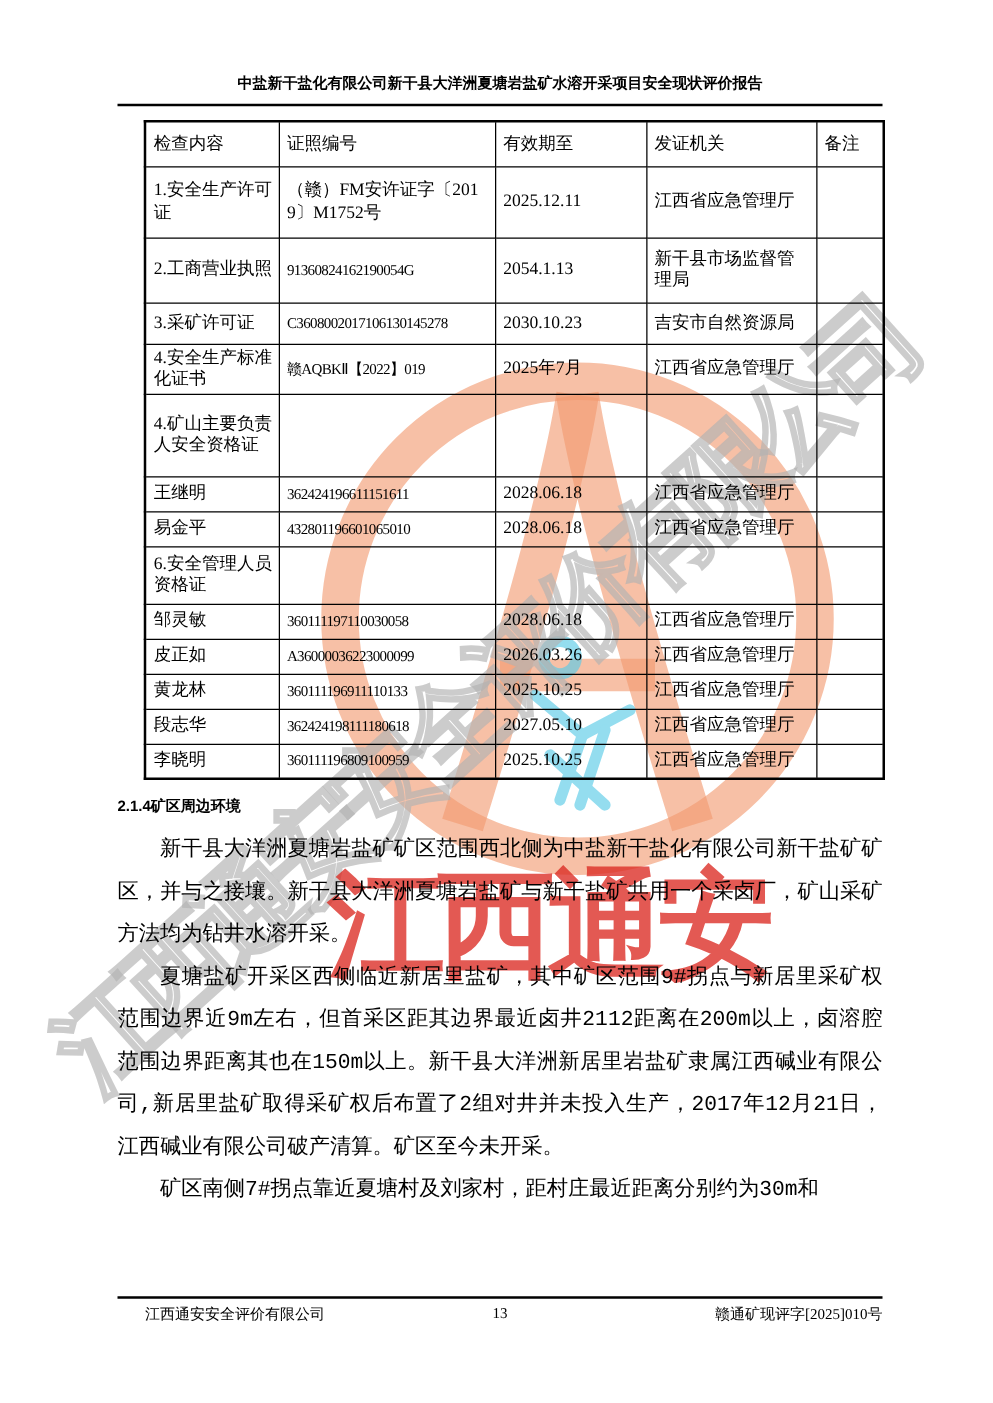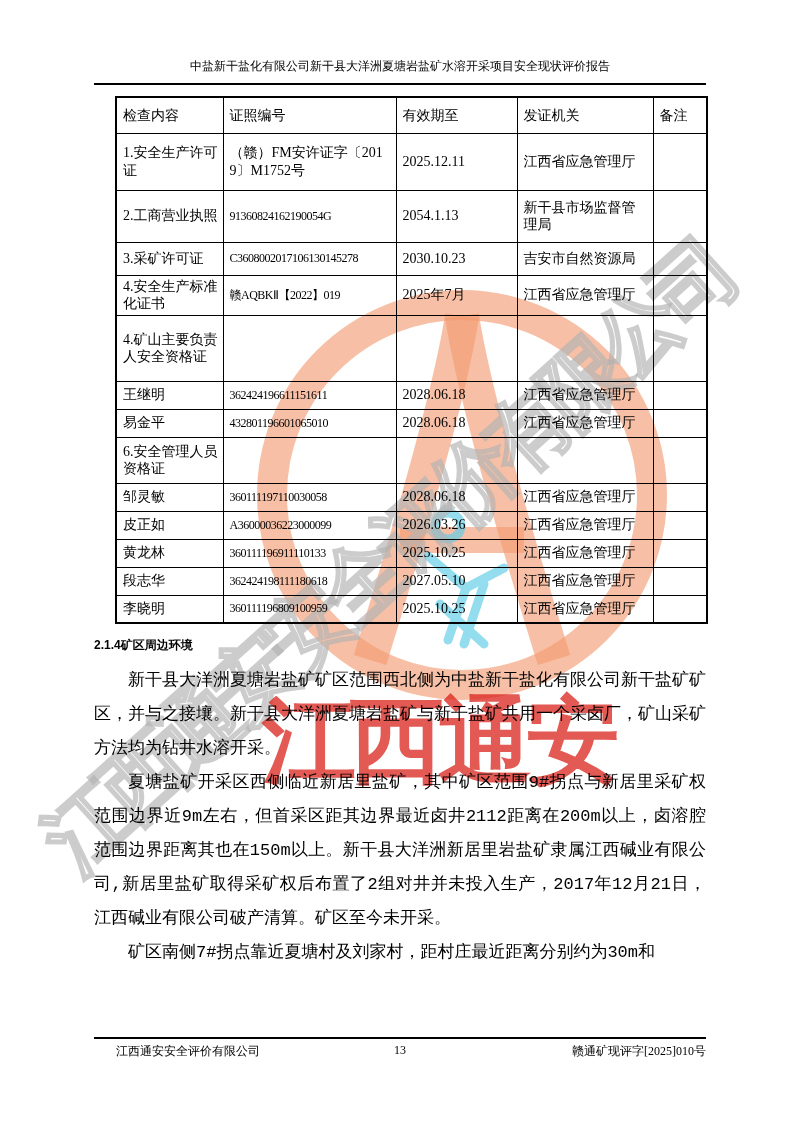--- a/index.html
+++ b/index.html
@@ -23,20 +23,21 @@
     position:absolute;left:262px;top:690px;white-space:nowrap;
     font-family:Liberation Serif, serif;font-weight:bold;
     font-size:94px;letter-spacing:-6px;line-height:1.1;
     color:var(--wm-red,#dc2b23);opacity:0.78;
   }
   
   .content{position:absolute;left:94px;top:0;width:612px;z-index:2;}
   .doc-title{
     margin:58px 0 0 0;text-align:center;font-size:12px;line-height:16px;
     font-family:"Liberation Serif",serif;
+    font-weight:bold;
   }
   .header-rule{border:0;border-top:2px solid #000;margin:9px 0 0 0;}
   
   table.lic{
     border-collapse:collapse;margin:11px 0 0 21px;width:591px;
     table-layout:fixed;border:2px solid #000;
     font-size:14px;line-height:1.25;
   }
   table.lic th,table.lic td{
     border:1px solid #000;padding:2px 4px 2px 6px;text-align:left;

